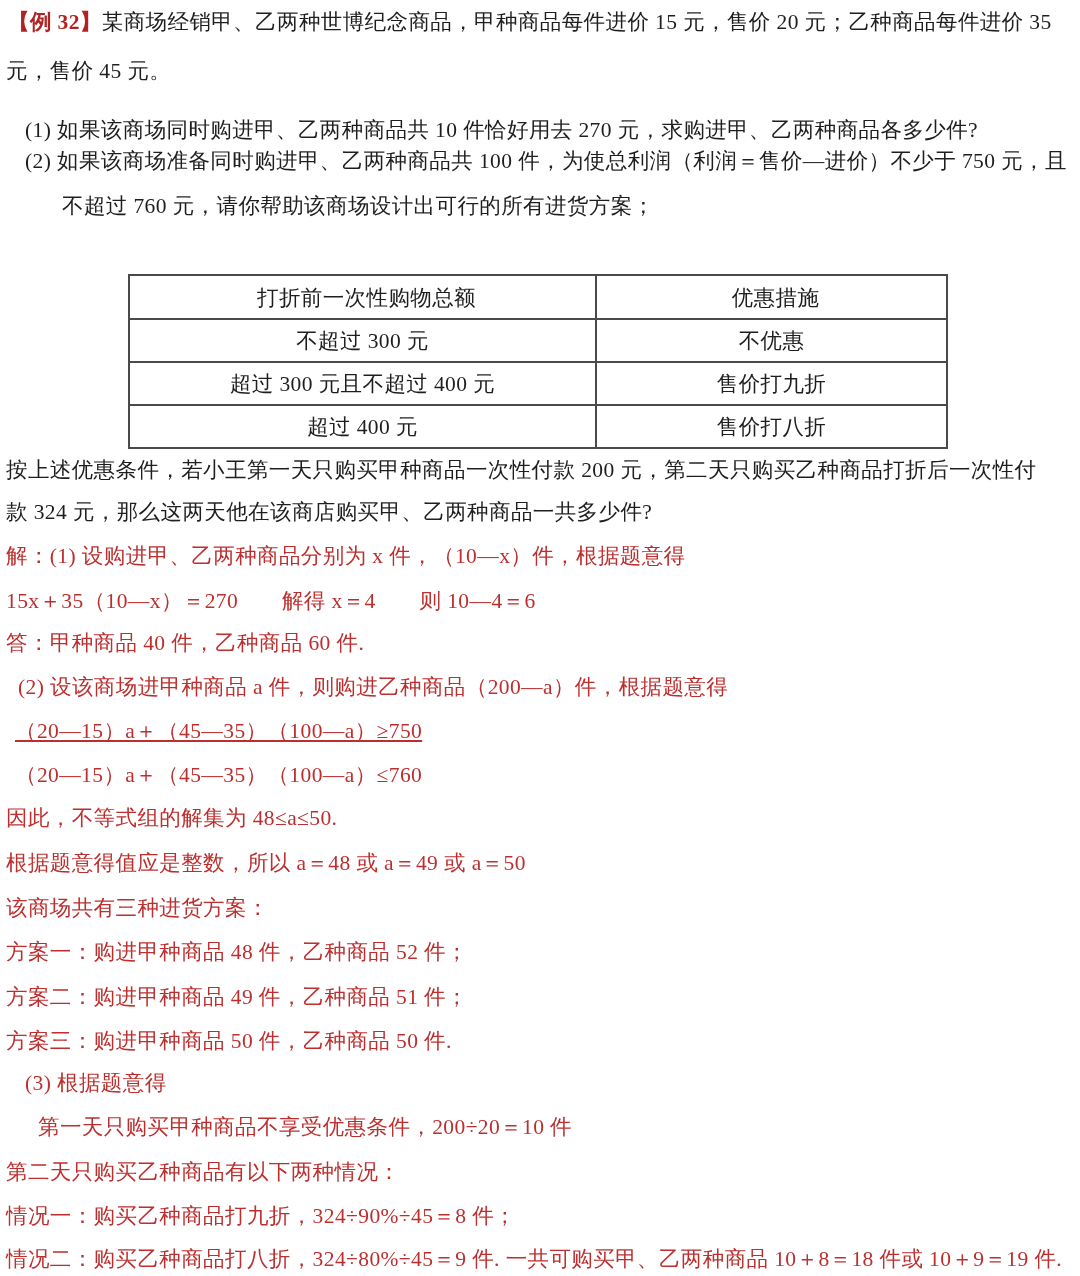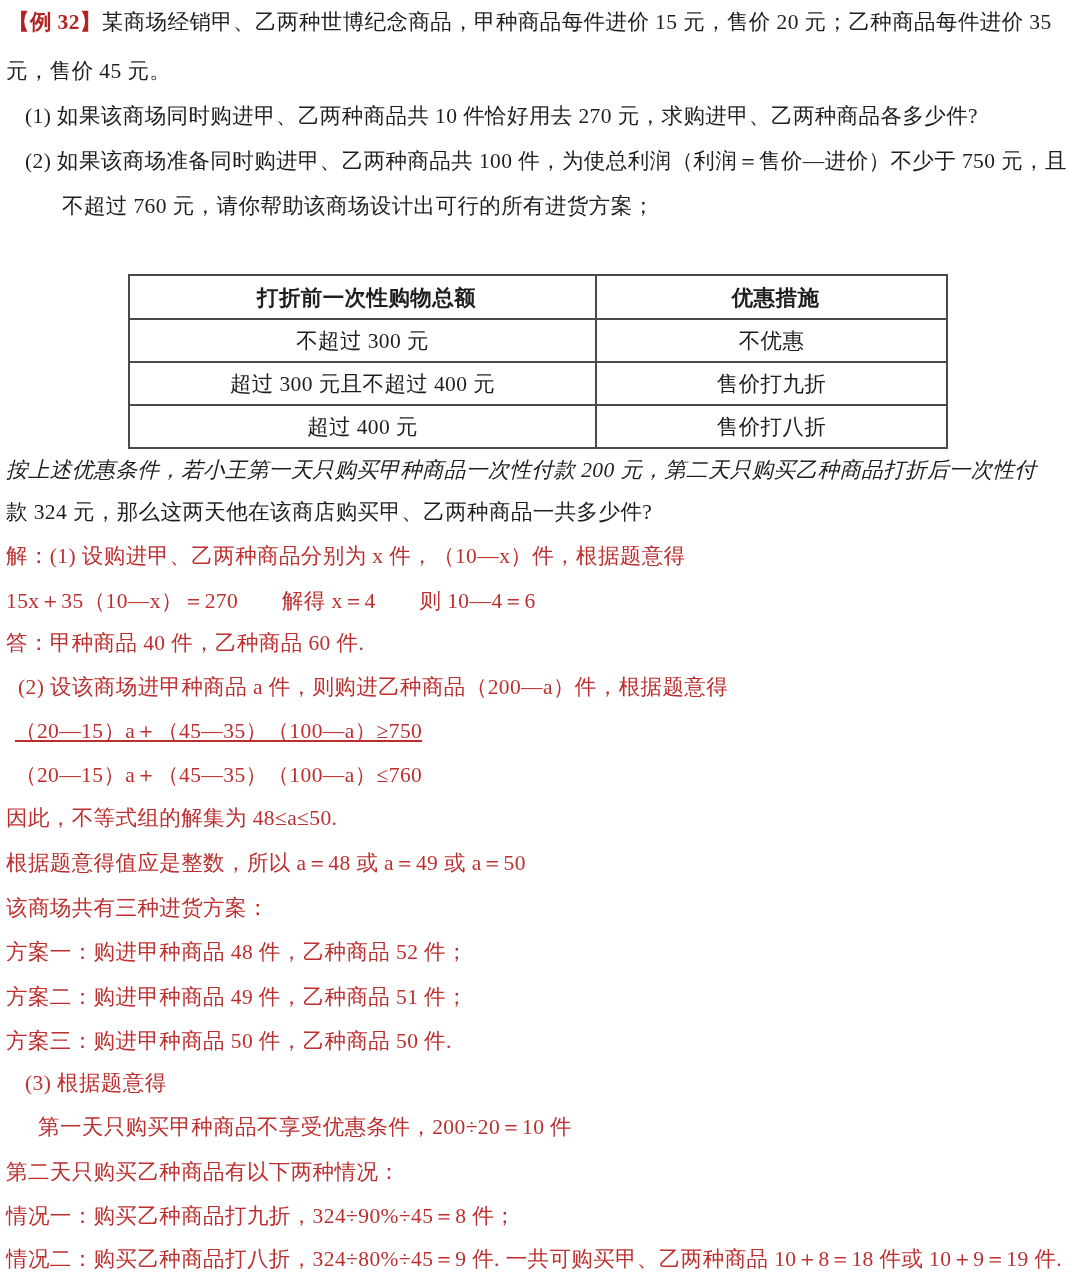--- a/index.html
+++ b/index.html
@@ -14,35 +14,35 @@
   .red  { color:#bd2f2f; }
   .label-red { color:#b22222; font-weight:bold; }
   .tbl {
     position:absolute; left:128px; top:274px; border-collapse:collapse;
     table-layout:fixed;
   }
   .tbl th, .tbl td {
     border:2px solid #4a4a4a; text-align:center; vertical-align:middle;
     font-size:21.5px; color:#1e1e1e; padding:0; letter-spacing:0.4px;
   }
-  .tbl th { font-weight:bold; height:42px;padding-left:8px; }
+  .tbl th { font-weight:normal; height:42px;padding-left:8px; }
   .tbl td { height:41px; font-weight:normal;margin-top:40px; }
   .col-amount { width:467px; }
   .col-offer  { width:351px; }
 </style>
 </head>
 <body>
 
 <div class="page">
 
   <div class="line" style="top:8px; left:8px;">
     <span class="label-red">【例 32】</span><span>某商场经销甲、乙两种世博纪念商品，甲种商品每件进价 15 元，售价 20 元；乙种商品每件进价 35</span>
   </div>
   <div class="line" style="top:57px; left:6px;">元，售价 45 元。</div>
-  <div class="line" style="top:102px; left:25px;">(1) 如果该商场同时购进甲、乙两种商品共 10 件恰好用去 270 元，求购进甲、乙两种商品各多少件?</div>
+  <div class="line" style="top:116px; left:25px;">(1) 如果该商场同时购进甲、乙两种商品共 10 件恰好用去 270 元，求购进甲、乙两种商品各多少件?</div>
   <div class="line" style="top:147px; left:25px;">(2) 如果该商场准备同时购进甲、乙两种商品共 100 件，为使总利润（利润＝售价—进价）不少于 750 元，且</div>
   <div class="line" style="top:192px; left:62px;">不超过 760 元，请你帮助该商场设计出可行的所有进货方案；</div>
 
   <table class="tbl">
     <colgroup>
         <col class="col-amount">
         <col class="col-offer">
       </colgroup>
     <tbody>
         <tr>
@@ -57,21 +57,21 @@
       <td>超过 300 元且不超过 400 元</td>
       <td>售价打九折</td>
     </tr>
     <tr>
       <td>超过 400 元</td>
       <td>售价打八折</td>
     </tr>
   </tbody>
     </table>
 
-  <div class="line" style="top:456px; left:6px;font-style:italic;">按上述优惠条件，若小王第一天只购买甲种商品一次性付款 200 元，第二天只购买乙种商品打折后一次性付</div>
+  <div class="line" style="top:456px; left:6px;">按上述优惠条件，若小王第一天只购买甲种商品一次性付款 200 元，第二天只购买乙种商品打折后一次性付</div>
   <div class="line" style="top:498px; left:6px;">款 324 元，那么这两天他在该商店购买甲、乙两种商品一共多少件?</div>
 
   <div class="line red" style="top:542px; left:6px;text-align:right;">解：(1) 设购进甲、乙两种商品分别为 x 件，（10—x）件，根据题意得</div>
   <div class="line red" style="top:587px; left:6px;">15x＋35（10—x）＝270　　解得 x＝4　　则 10—4＝6</div>
   <div class="line red" style="top:629px; left:6px;">答：甲种商品 40 件，乙种商品 60 件.</div>
   <div class="line red" style="top:673px; left:18px;">(2) 设该商场进甲种商品 a 件，则购进乙种商品（200—a）件，根据题意得</div>
   <div class="line red" style="top:717px; left:15px;text-decoration:underline;">（20—15）a＋（45—35）（100—a）≥750</div>
   <div class="line red" style="top:761px; left:15px;">（20—15）a＋（45—35）（100—a）≤760</div>
   <div class="line red" style="top:804px; left:6px;">因此，不等式组的解集为 48≤a≤50.</div>
   <div class="line red" style="top:849px; left:6px;">根据题意得值应是整数，所以 a＝48 或 a＝49 或 a＝50</div>

